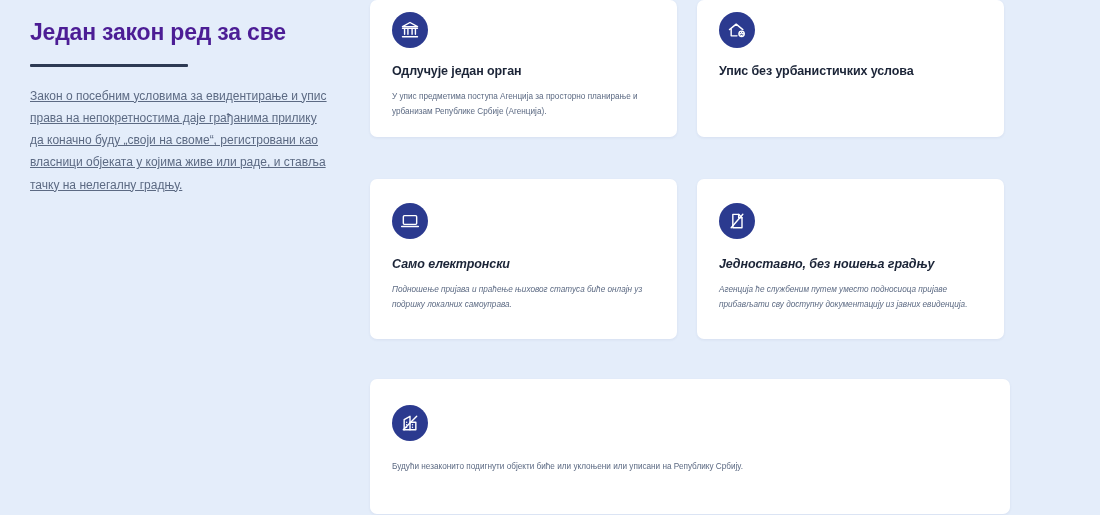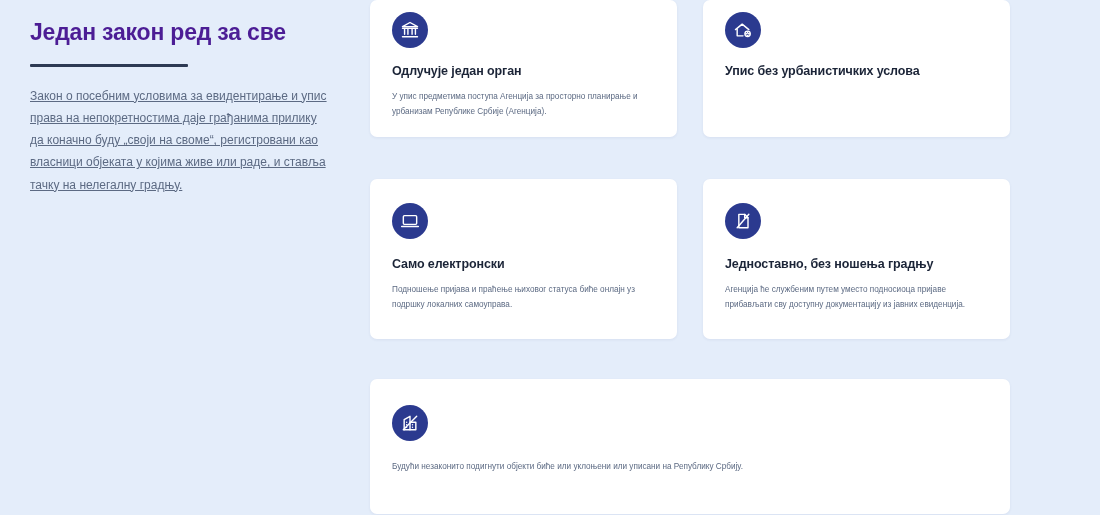--- a/index.html
+++ b/index.html
@@ -56,36 +56,36 @@
   
   .cards {
     flex: 1 1 auto;
     padding-top: 0;
     position: relative;
     height: 515px;
   }
 
   .card-row {
     display: flex;
-    gap: 26px;
+    gap: 20px;
     margin-bottom: 24px;
   }
 
   .card {
     background: #ffffff;
     border-radius: 7px;
     box-shadow: 0 1px 3px rgba(36, 60, 120, 0.07);
     padding: 18px 22px 22px 22px;
   }
 
   .card.half { width: 307px; }
   .card.full { width: 640px; }
 
   .card.r1 { height: 137px; padding-top: 12px; }
-  .card.r2 { height: 160px; }
+  .card.r2 { height: 160px; font-style: italic; }
   .card.r3 { height: 135px; }
 
   .icon-badge {
     width: 36px;
     height: 36px;
     border-radius: 50%;
     background: #2b3a8f;
     display: flex;
     align-items: center;
     justify-content: center;

